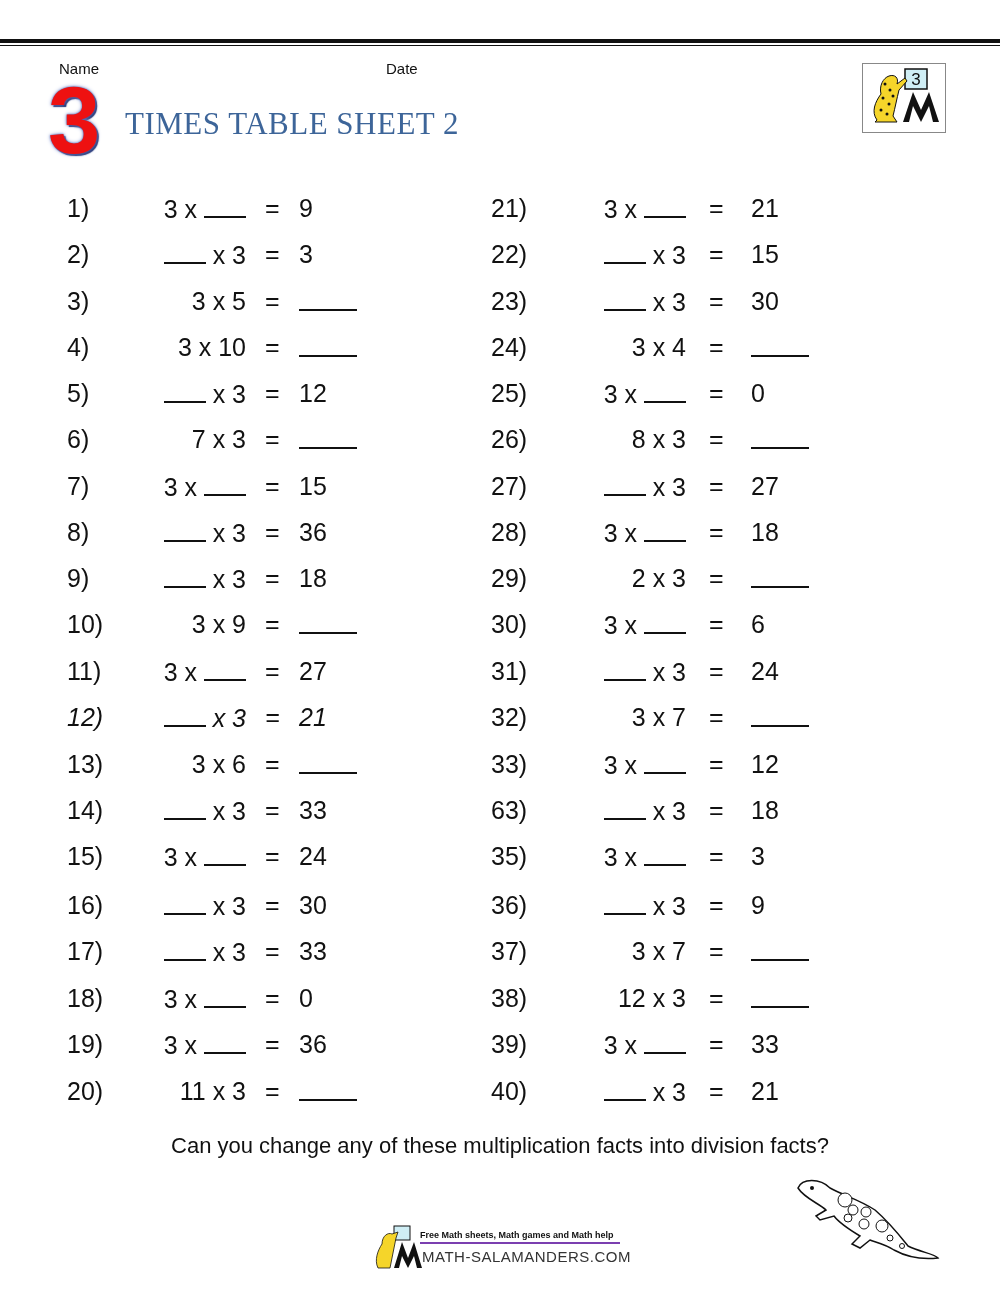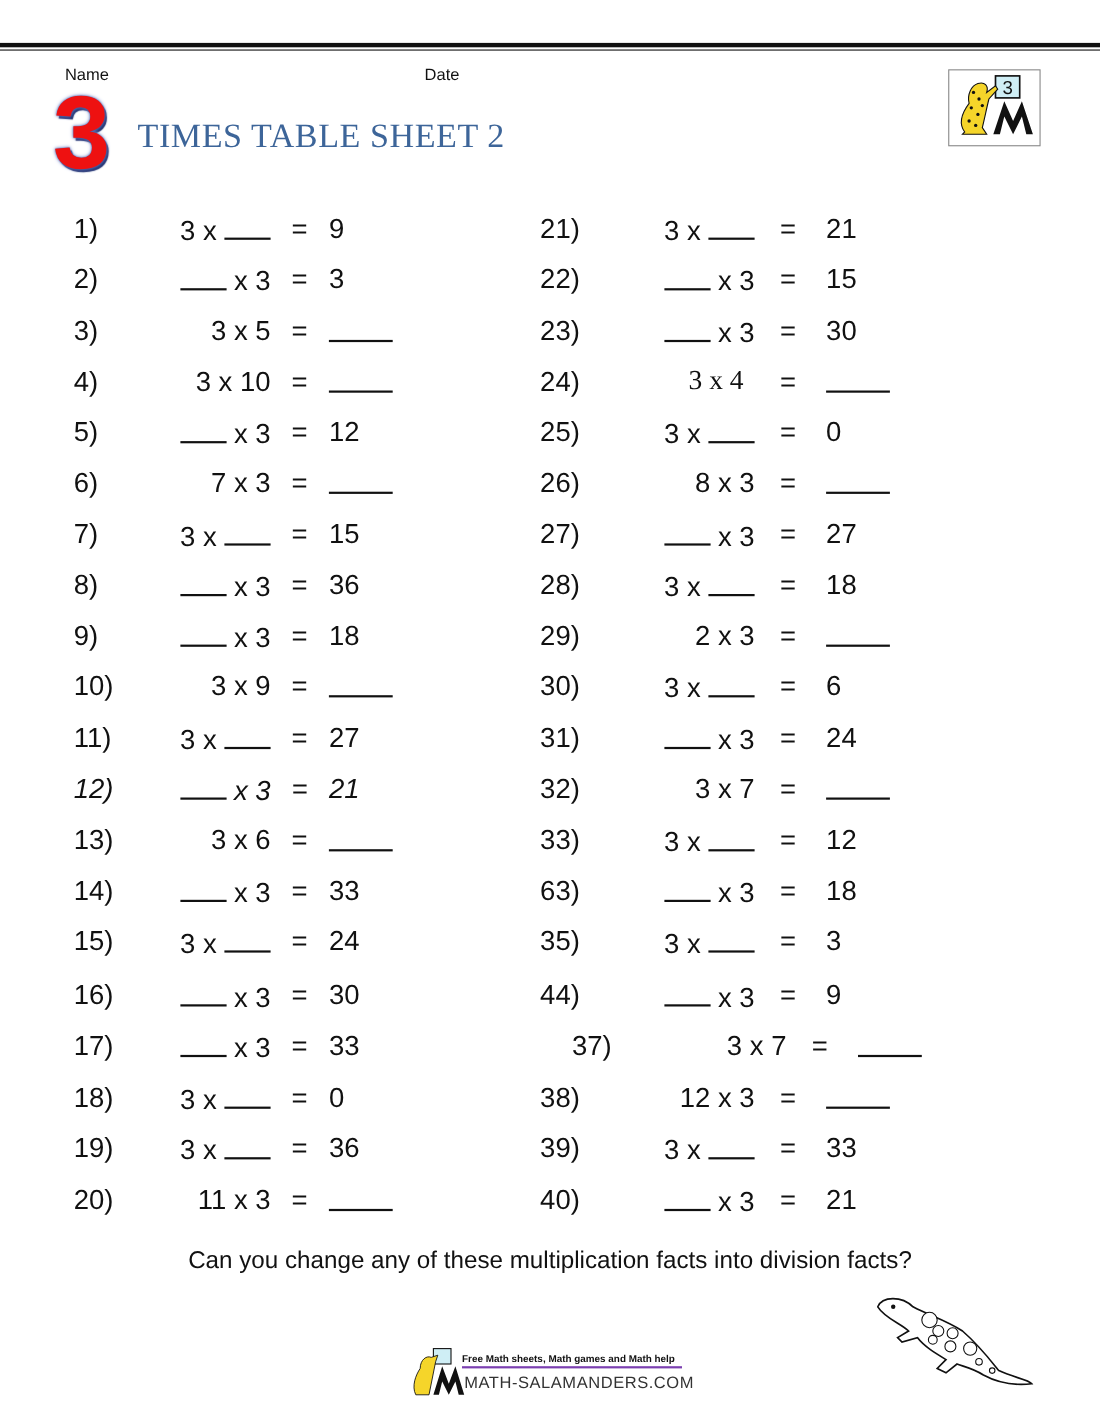--- a/index.html
+++ b/index.html
@@ -186,21 +186,21 @@
       <span class="ans" style="left: 260px;">15</span>
     </div>
     <div class="row" style="left: 491px; top: 285px; width: 360px;">
       <span class="num">23)</span>
       <span class="expr" style="right: 165px;"><span class="blank" style="width: 42px;"></span> <span>x</span> <span>3</span></span>
       <span class="eq" style="left: 218px;">=</span>
       <span class="ans" style="left: 260px;">30</span>
     </div>
     <div class="row" style="left: 491px; top: 331px; width: 360px;">
       <span class="num">24)</span>
-      <span class="expr" style="right: 175px; font-family: Liberation Serif, serif;"><span>3</span> <span>x</span> <span>4</span></span>
+      <span class="expr" style="right: 165px;"><span>3</span> <span>x</span> <span>4</span></span>
       <span class="eq" style="left: 218px;">=</span>
       <span class="ans" style="left: 260px;"><span class="blank" style="width: 58px;"></span></span>
     </div>
     <div class="row" style="left: 491px; top: 377px; width: 360px;">
       <span class="num">25)</span>
       <span class="expr" style="right: 165px;"><span>3</span> <span>x</span> <span class="blank" style="width: 42px;"></span></span>
       <span class="eq" style="left: 218px;">=</span>
       <span class="ans" style="left: 260px;">0</span>
     </div>
     <div class="row" style="left: 491px; top: 423px; width: 360px;">
@@ -257,26 +257,26 @@
       <span class="eq" style="left: 218px;">=</span>
       <span class="ans" style="left: 260px;">18</span>
     </div>
     <div class="row" style="left: 491px; top: 840px; width: 360px;">
       <span class="num">35)</span>
       <span class="expr" style="right: 165px;"><span>3</span> <span>x</span> <span class="blank" style="width: 42px;"></span></span>
       <span class="eq" style="left: 218px;">=</span>
       <span class="ans" style="left: 260px;">3</span>
     </div>
     <div class="row" style="left: 491px; top: 889px; width: 360px;">
-      <span class="num">44)</span>
+      <span class="num">36)</span>
       <span class="expr" style="right: 165px;"><span class="blank" style="width: 42px;"></span> <span>x</span> <span>3</span></span>
       <span class="eq" style="left: 218px;">=</span>
       <span class="ans" style="left: 260px;">9</span>
     </div>
-    <div class="row" style="left: 491px; top: 935px; width: 360px; margin-left: 29px;">
+    <div class="row" style="left: 491px; top: 935px; width: 360px;">
       <span class="num">37)</span>
       <span class="expr" style="right: 165px;"><span>3</span> <span>x</span> <span>7</span></span>
       <span class="eq" style="left: 218px;">=</span>
       <span class="ans" style="left: 260px;"><span class="blank" style="width: 58px;"></span></span>
     </div>
     <div class="row" style="left: 491px; top: 982px; width: 360px;">
       <span class="num">38)</span>
       <span class="expr" style="right: 165px;"><span>12</span> <span>x</span> <span>3</span></span>
       <span class="eq" style="left: 218px;">=</span>
       <span class="ans" style="left: 260px;"><span class="blank" style="width: 58px;"></span></span>

